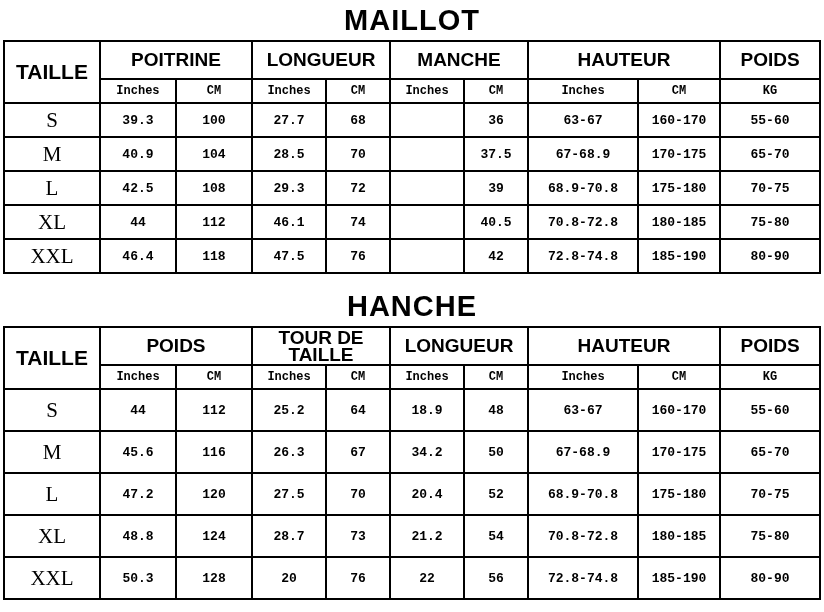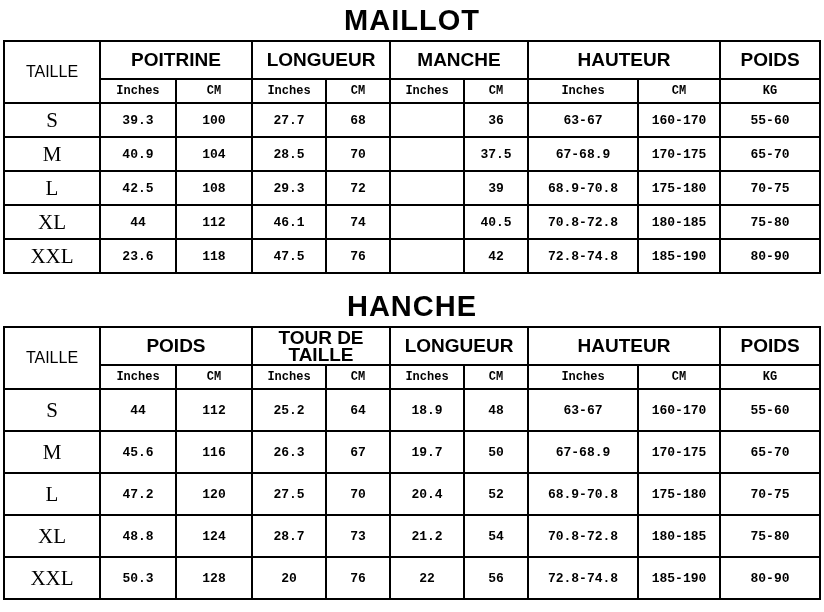--- a/index.html
+++ b/index.html
@@ -55,22 +55,22 @@
     height: 36px;
     margin-left: 24px;
   }
   .grp.two-line {
     font-size: 19px;
     line-height: 17px;
   }
   
   .taille-head {
     font-family: "Liberation Sans", sans-serif;
-    font-weight: normal;
-    font-size: 16px;
+    font-weight: bold;
+    font-size: 21px;
     margin-top: 40px;
   }
   
   .unit {
     font-family: "Liberation Mono", monospace;
     font-weight: bold;
     font-size: 12px;
     height: 22px;
     border-radius: 12px;
   }
@@ -177,21 +177,21 @@
         <td class="val">46.1</td>
         <td class="val">74</td>
         <td class="val"></td>
         <td class="val">40.5</td>
         <td class="val">70.8-72.8</td>
         <td class="val">180-185</td>
         <td class="val">75-80</td>
       </tr>
       <tr>
         <td class="size">XXL</td>
-        <td class="val">23.6</td>
+        <td class="val">46.4</td>
         <td class="val">118</td>
         <td class="val">47.5</td>
         <td class="val">76</td>
         <td class="val"></td>
         <td class="val">42</td>
         <td class="val">72.8-74.8</td>
         <td class="val">185-190</td>
         <td class="val">80-90</td>
       </tr>
     </tbody>
@@ -246,21 +246,21 @@
         <td class="val">63-67</td>
         <td class="val">160-170</td>
         <td class="val">55-60</td>
       </tr>
       <tr>
         <td class="size">M</td>
         <td class="val">45.6</td>
         <td class="val">116</td>
         <td class="val">26.3</td>
         <td class="val">67</td>
-        <td class="val">19.7</td>
+        <td class="val">34.2</td>
         <td class="val">50</td>
         <td class="val">67-68.9</td>
         <td class="val">170-175</td>
         <td class="val">65-70</td>
       </tr>
       <tr>
         <td class="size">L</td>
         <td class="val">47.2</td>
         <td class="val">120</td>
         <td class="val">27.5</td>

